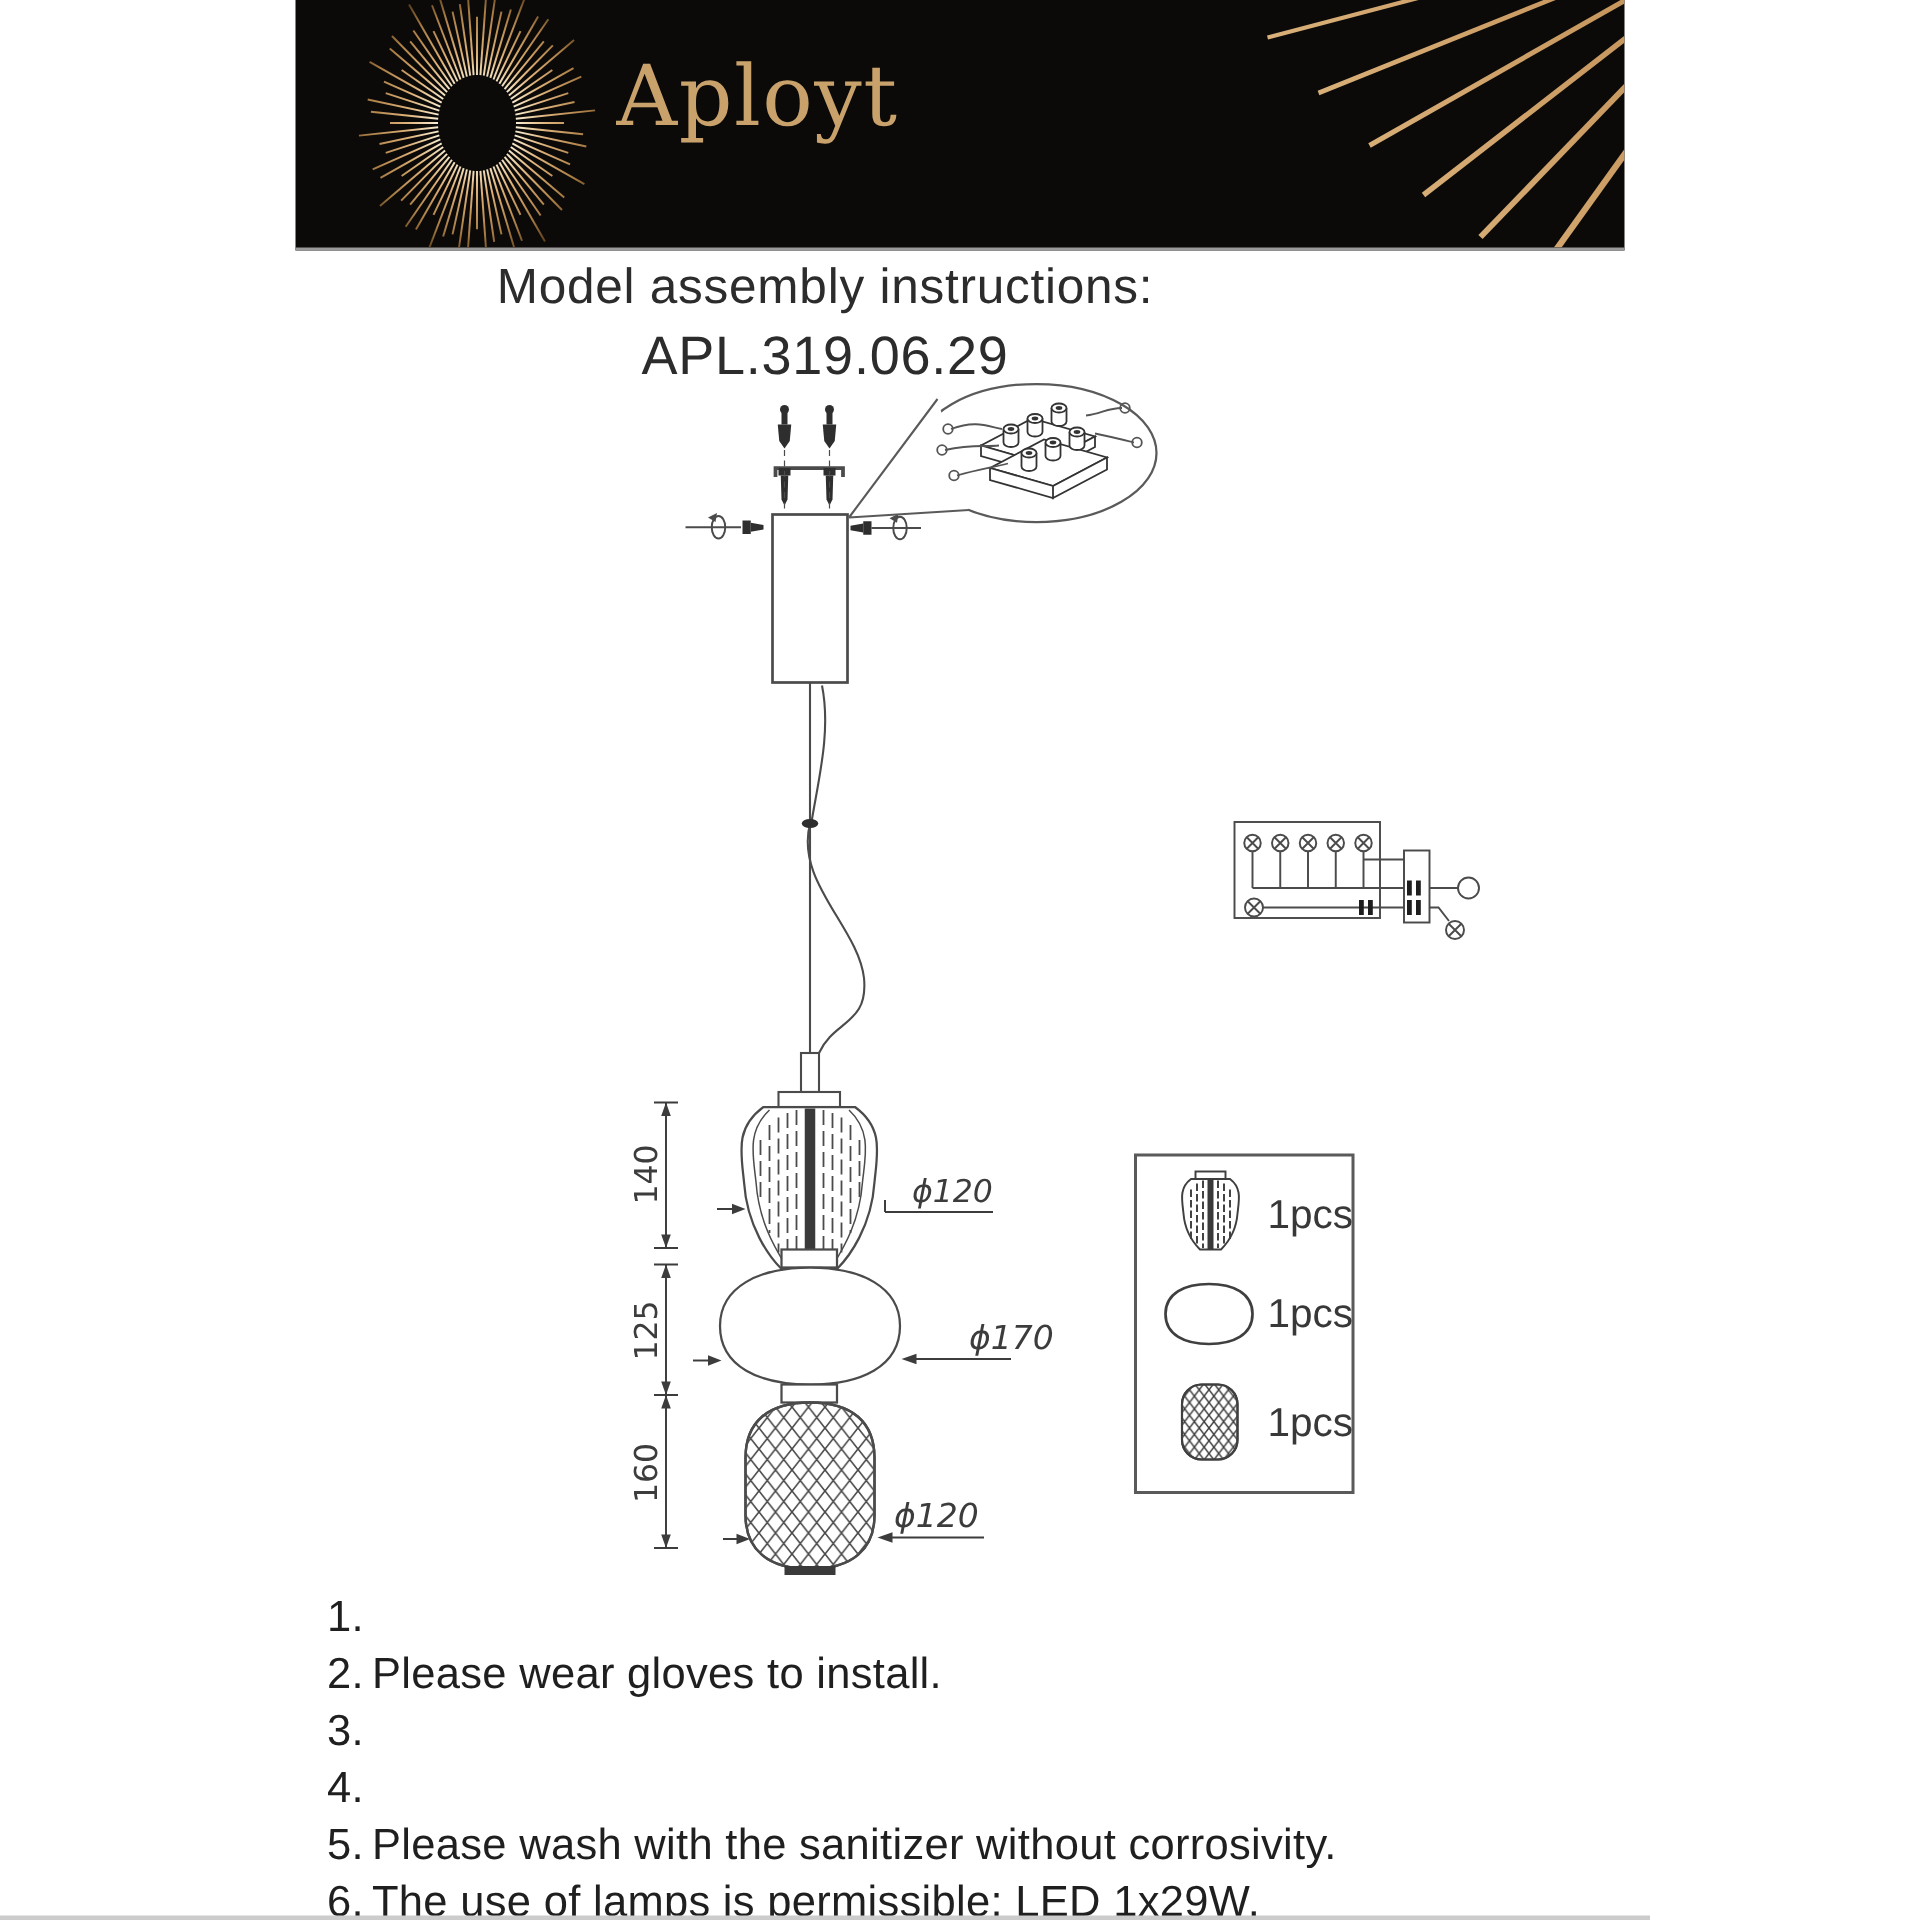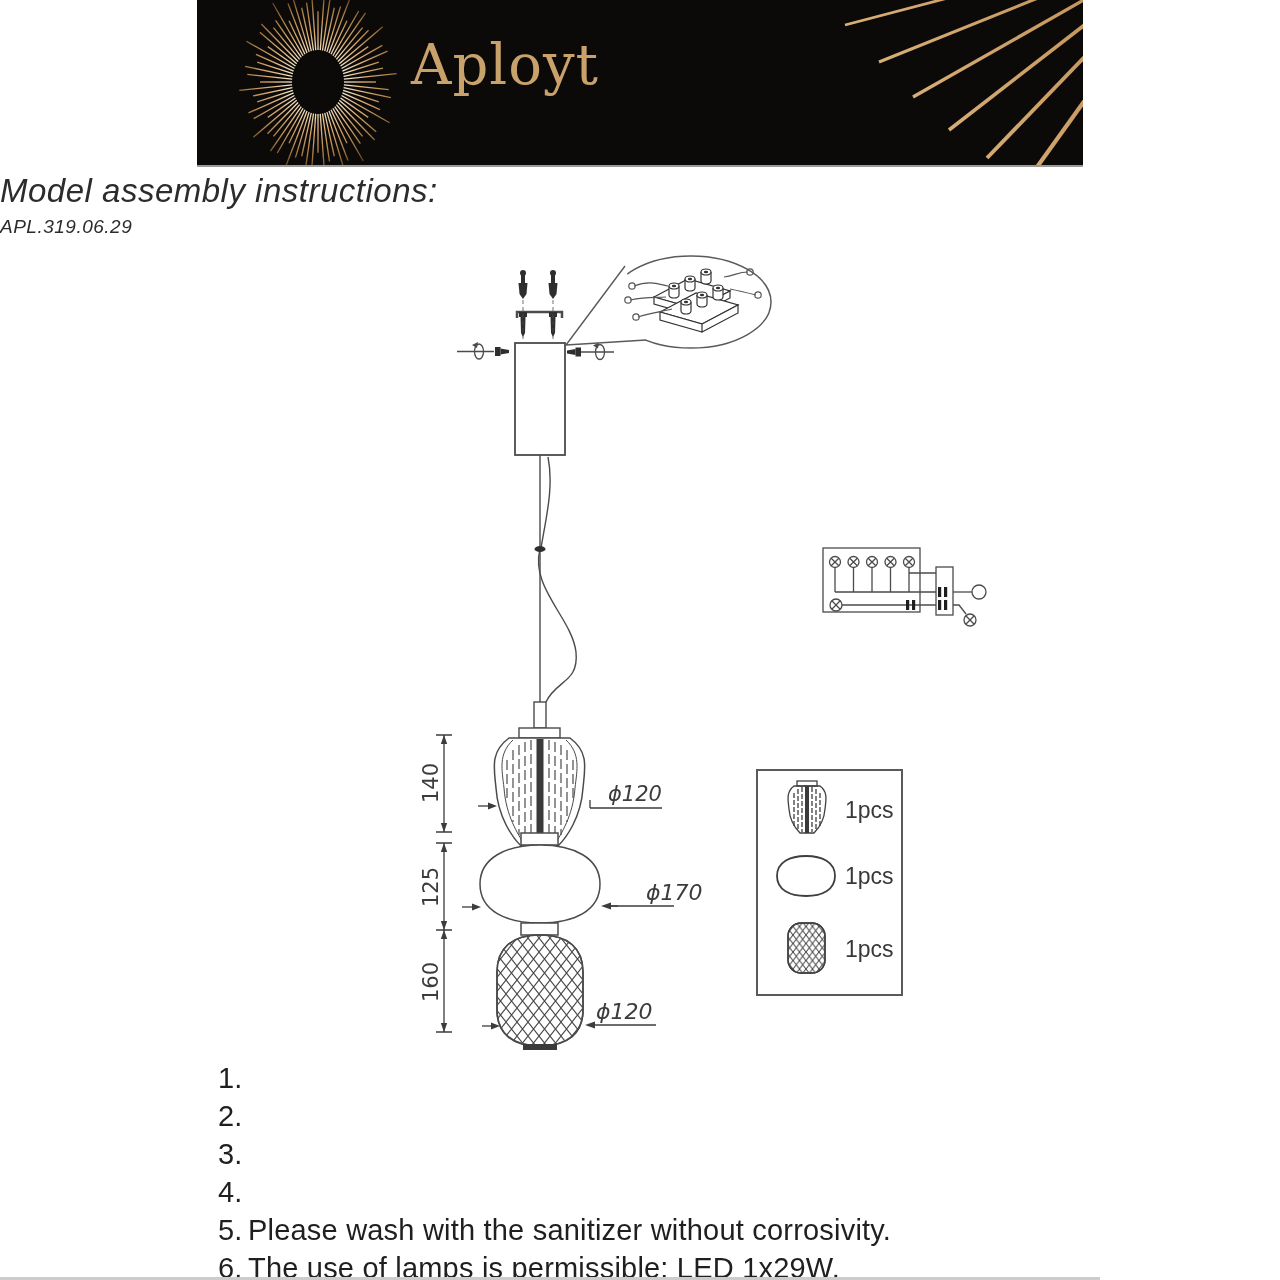--- a/index.html
+++ b/index.html
@@ -5,31 +5,31 @@
   html,body{margin:0;padding:0;background:#ffffff;}
   .page{position:relative;width:1100px;height:1280px;background:#ffffff;overflow:hidden;
         font-family:"Liberation Sans",sans-serif;}
   
   .banner{position:absolute;left:197px;top:0;width:886px;height:165px;background:#0c0a09;
           border-bottom:2px solid #9a9a9a;overflow:hidden;}
   .banner svg{position:absolute;left:0;top:0;}
   .brand{position:absolute;left:214px;top:32px;font-family:"DejaVu Serif",serif;
          font-size:56px;color:#c9a26b;letter-spacing:1px;}
   
-  .title-block{position:absolute;top:172px;left:0;width:100%;text-align:left;color:#2c2c2c;font-style:italic;}
+  .title-block{position:absolute;top:172px;left:0;width:100%;text-align:center;color:#2c2c2c;}
   .t1{font-size:33px;letter-spacing:.5px;}
-  .t2{font-size:19px;margin-top:6px;letter-spacing:.5px;}
+  .t2{font-size:36px;margin-top:6px;letter-spacing:.5px;}
   
   .drawing{position:absolute;left:0;top:0;width:1280px;height:1280px;}
   
   .lbl{position:absolute;color:#3c3c3c;white-space:nowrap;}
   .phi{font-family:"DejaVu Sans",sans-serif;font-style:italic;font-size:21px;}
   .rot{font-family:"DejaVu Sans",sans-serif;font-size:21px;
        transform:translate(-50%,-50%) rotate(-90deg);}
-  .qty{font-size:23px;color:#383838;font-weight:500;transform:translateY(-50%);}
+  .qty{font-size:27px;color:#383838;font-weight:500;transform:translateY(-50%);}
   
   .instructions{position:absolute;left:218px;top:1060px;color:#1f1f1f;font-size:29px;
                 letter-spacing:.2px;}
   .irow{display:flex;line-height:36px;margin-bottom:2px;}
   .inum{width:30px;flex:none;}
   .bottom-strip{position:absolute;left:0;right:0;bottom:0;height:3px;background:#cccccc;}
 </style>
 </head>
 <body>
 
@@ -368,20 +368,21 @@
   <span class="lbl qty" style="left:845px;top:810px">1pcs</span>
   <span class="lbl qty" style="left:845px;top:876px">1pcs</span>
   <span class="lbl qty" style="left:845px;top:949px">1pcs</span>
 
   <div class="instructions">
     <div class="irow">
         <span class="inum">1.</span>
       </div>
     <div class="irow">
         <span class="inum">2.</span>
+        <span>Please wear gloves to install.</span>
       </div>
     <div class="irow">
         <span class="inum">3.</span>
       </div>
     <div class="irow">
         <span class="inum">4.</span>
       </div>
     <div class="irow">
         <span class="inum">5.</span>
         <span>Please wash with the sanitizer without corrosivity.</span>

